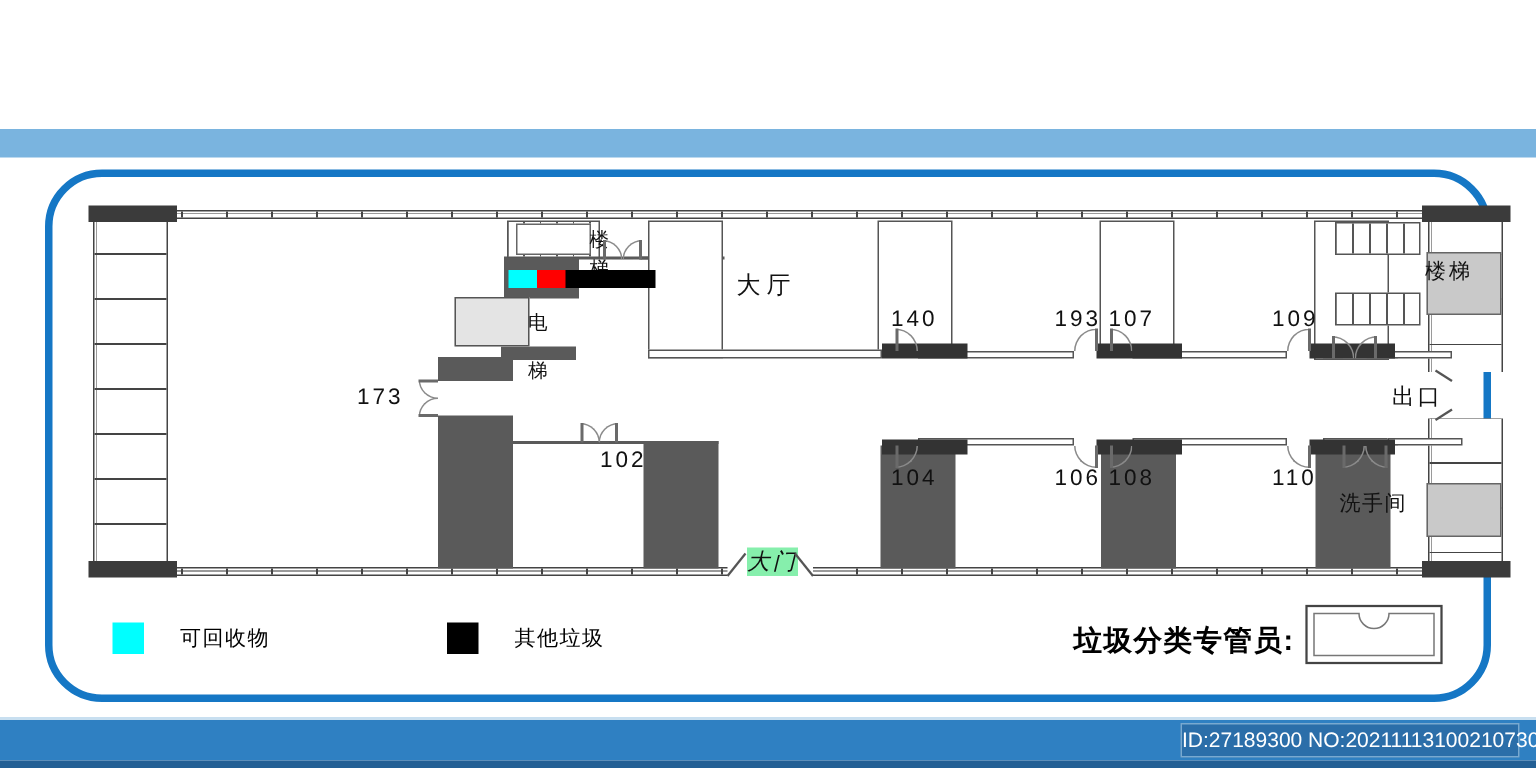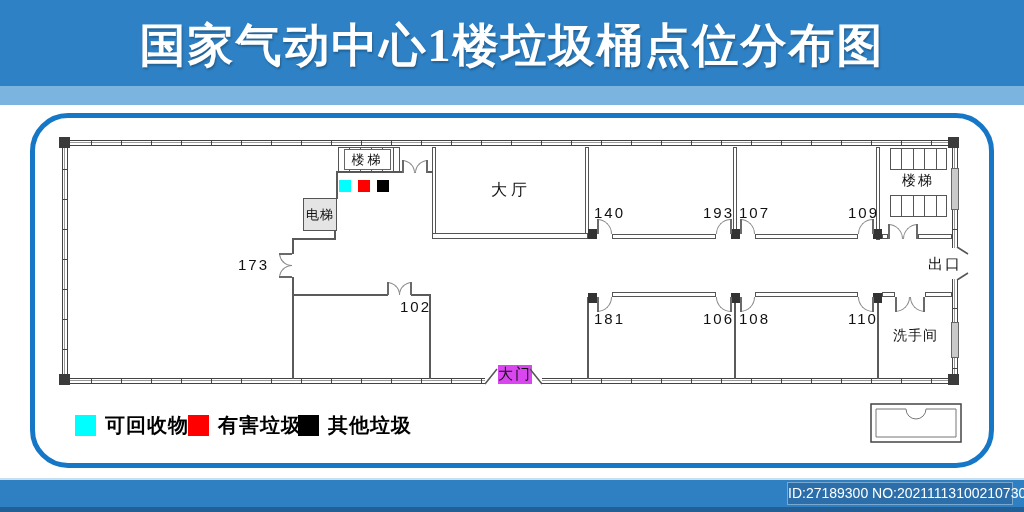--- a/index.html
+++ b/index.html
@@ -8,21 +8,21 @@
   
   .header{position:absolute;left:0;top:0;width:1024px;height:86px;}
   .title{position:absolute;left:0;top:0;width:1024px;height:86px;line-height:92px;text-align:center;
          color:#fff;font-family:"Liberation Serif","DejaVu Serif",serif;font-weight:bold;
          font-size:46px;letter-spacing:2px;text-shadow:1px 2px 2px rgba(0,0,0,.25);}
   .band{position:absolute;left:0;top:86px;width:1024px;height:19px;}
   
   .panel{position:absolute;left:30px;top:113px;width:954px;height:345px;background:#fff;
          border:5px solid #1577c5;border-radius:38px;}
   
-  .abs{position:absolute;}
+  .abs{position:absolute;padding-left:48px;}
   .wwall-h{background-color:#fff;border-top:1px solid #444;border-bottom:1px solid #444;box-sizing:border-box;
       background-image:repeating-linear-gradient(90deg,transparent 0 29px,#444 29px 30px),
                        linear-gradient(to bottom,transparent 0 1px,#9a9a9a 1px 2px,transparent 2px);}
   .wwall-v{background-color:#fff;border-left:1px solid #444;border-right:1px solid #444;box-sizing:border-box;
       background-image:repeating-linear-gradient(180deg,transparent 0 29px,#444 29px 30px),
                        linear-gradient(to right,transparent 0 1px,#9a9a9a 1px 2px,transparent 2px);}
   .corner{background:#3b3b3b;width:11px;height:11px;}
   .graywin{background:#c9c9c9;border:1px solid #666;box-sizing:border-box;}
   .twall{background:#5a5a5a;}
   .vwall4{width:4px;background:#fff;border:1px solid #555;box-sizing:border-box;}
@@ -44,43 +44,40 @@
   .arc{position:absolute;box-sizing:border-box;}
   .arc-tr{border-top:1.5px solid #8a8a8a;border-right:1.5px solid #8a8a8a;border-top-right-radius:100% 100%;}
   .arc-tl{border-top:1.5px solid #8a8a8a;border-left:1.5px solid #8a8a8a;border-top-left-radius:100% 100%;}
   .arc-br{border-bottom:1.5px solid #8a8a8a;border-right:1.5px solid #8a8a8a;border-bottom-right-radius:100% 100%;}
   .arc-bl{border-bottom:1.5px solid #8a8a8a;border-left:1.5px solid #8a8a8a;border-bottom-left-radius:100% 100%;}
   .leaf-v{position:absolute;width:2px;background:#6a6a6a;}
   .leaf-h{position:absolute;height:2px;background:#6a6a6a;}
   
   .legend-item{position:absolute;top:414px;height:23px;display:flex;align-items:center;}
   .swatch{width:21px;height:21px;display:inline-block;}
-  .legend-text{margin-left:9px;font-size:20px;font-weight:bold;color:#000;letter-spacing:1px;white-space:nowrap;}
+  .legend-text{margin-left:24px;font-size:14px;font-weight:normal;color:#000;letter-spacing:1px;white-space:nowrap;}
   .supervisor{position:absolute;top:414px;left:640px;width:223px;text-align:right;
         font-size:19px;font-weight:bold;color:#000;letter-spacing:1px;white-space:nowrap;}
   
   .footer{position:absolute;left:0;top:478px;width:1024px;height:34px;}
   .footer-bar{position:absolute;left:0;top:0;width:1024px;height:29px;border-top:2px solid #c8dff0;box-sizing:border-box;}
   .footer-strip{position:absolute;left:0;top:29px;width:1024px;height:5px;background:#235f94;}
   .logo{position:absolute;left:14px;top:1px;height:27px;line-height:27px;color:#fff;white-space:nowrap;}
   .logo-name{font-size:21px;font-weight:bold;letter-spacing:2px;text-shadow:0 0 1px #fff;}
   .logo-url{font-size:18px;margin-left:8px;}
   .idbox{position:absolute;left:787px;top:2px;width:226px;height:23px;background:#2b6ea9;
          border:1px solid #79a9d0;box-sizing:border-box;color:#fff;font-size:14px;
          text-align:center;line-height:21px;white-space:nowrap;}
   svg.overlay{position:absolute;left:0;top:0;}
 </style>
 </head>
 <body>
 
 <div class="screen">
 
-  <div class="header" style="background: rgb(46, 129, 196);">
-    <div class="title">国家气动中心1楼垃圾桶点位分布图</div>
-  </div>
   <div class="band" style="background: rgb(122, 180, 223);"></div>
 
   <div class="panel"></div>
 
   <div>
 
     <div class="abs wwall-h" style="left:62px;top:140px;width:896px;height:6px;"></div>
     <div class="abs wwall-v" style="left:62px;top:140px;width:6px;height:244px;"></div>
     <div class="abs wwall-h" style="left:62px;top:378px;width:423px;height:6px;"></div>
     <div class="abs wwall-h" style="left:542px;top:378px;width:416px;height:6px;"></div>
@@ -138,32 +135,32 @@
 
     <div class="abs elevator" style="left:303px;top:198px;width:34px;height:33px;line-height:32px;">电梯</div>
 
     <div class="abs treads" style="left:890px;top:148px;width:57px;height:22px;background-image:repeating-linear-gradient(90deg,transparent 0 10.4px,#555 10.4px 11.4px);"></div>
     <div class="abs" style="left:886px;top:172px;width:64px;text-align:center;font-size:14px;letter-spacing:2px;color:#111;">楼梯</div>
     <div class="abs treads" style="left:890px;top:195px;width:57px;height:22px;background-image:repeating-linear-gradient(90deg,transparent 0 10.4px,#555 10.4px 11.4px);"></div>
 
     <div class="rlabel" style="left:238px;top:256px;">173</div>
     <div class="rlabel" style="left:400px;top:298px;">102</div>
     <div class="rlabel" style="left:594px;top:204px;">140</div>
-    <div class="rlabel" style="left:594px;top:310px;">181</div>
+    <div class="rlabel" style="left:594px;top:310px;">104</div>
     <div class="rlabel" style="left:703px;top:204px;">193</div>
     <div class="rlabel" style="left:703px;top:310px;">106</div>
     <div class="rlabel" style="left:739px;top:204px;">107</div>
     <div class="rlabel" style="left:739px;top:310px;">108</div>
     <div class="rlabel" style="left:848px;top:204px;">109</div>
     <div class="rlabel" style="left:848px;top:310px;">110</div>
 
     <div class="clabel" style="left:491px;top:180px;font-size:16px;letter-spacing:4px;">大厅</div>
     <div class="clabel" style="left:928px;top:255px;">出口</div>
     <div class="clabel" style="left:893px;top:327px;font-size:14px;letter-spacing:1px;">洗手间</div>
-    <div class="clabel" style="left:498px;top:365px;background:#d946ef;">大门</div>
+    <div class="clabel" style="left:498px;top:365px;background:#86efac;font-style:italic;">大门</div>
 
     <div id="doors">
         <div class="arc arc-tr" style="left: 597px; top: 219px; width: 15px; height: 15px;"></div>
         <div class="leaf-v" style="left: 597px; top: 219px; height: 15px;"></div>
         <div class="arc arc-tl" style="left: 716px; top: 219px; width: 15px; height: 15px;"></div>
         <div class="leaf-v" style="left: 730px; top: 219px; height: 15px;"></div>
         <div class="arc arc-tr" style="left: 740px; top: 219px; width: 15px; height: 15px;"></div>
         <div class="leaf-v" style="left: 740px; top: 219px; height: 15px;"></div>
         <div class="arc arc-tl" style="left: 858px; top: 219px; width: 15px; height: 15px;"></div>
         <div class="leaf-v" style="left: 872px; top: 219px; height: 15px;"></div>
@@ -206,29 +203,26 @@
         <rect x="871" y="404" width="90" height="38" fill="#fff" stroke="#444" stroke-width="1.5"></rect>
         <path d="M 876 409 H 906 A 10 10 0 0 0 926 409 H 956 V 437 H 876 Z" fill="none" stroke="#777" stroke-width="1"></path>
       </g>
     </svg>
   </div>
 
   <div class="legend-item" style="left:75px;">
     <span class="swatch" style="background: rgb(0, 255, 255);"></span>
     <span class="legend-text">可回收物</span>
   </div>
-  <div class="legend-item" style="left:188px;">
-    <span class="swatch" style="background: rgb(255, 0, 0);"></span>
-    <span class="legend-text">有害垃圾</span>
-  </div>
   <div class="legend-item" style="left:298px;justify-content:flex-end;">
     <span class="swatch" style="background: rgb(0, 0, 0);"></span>
     <span class="legend-text">其他垃圾</span>
   </div>
 
+  <div class="supervisor">垃圾分类专管员:</div>
 
   <div class="footer">
     <div class="footer-bar" style="background: rgb(47, 128, 194);">
       <div class="idbox">ID:27189300 NO:20211113100210730103</div>
     </div>
     <div class="footer-strip"></div>
   </div>
 
 </div>
 

